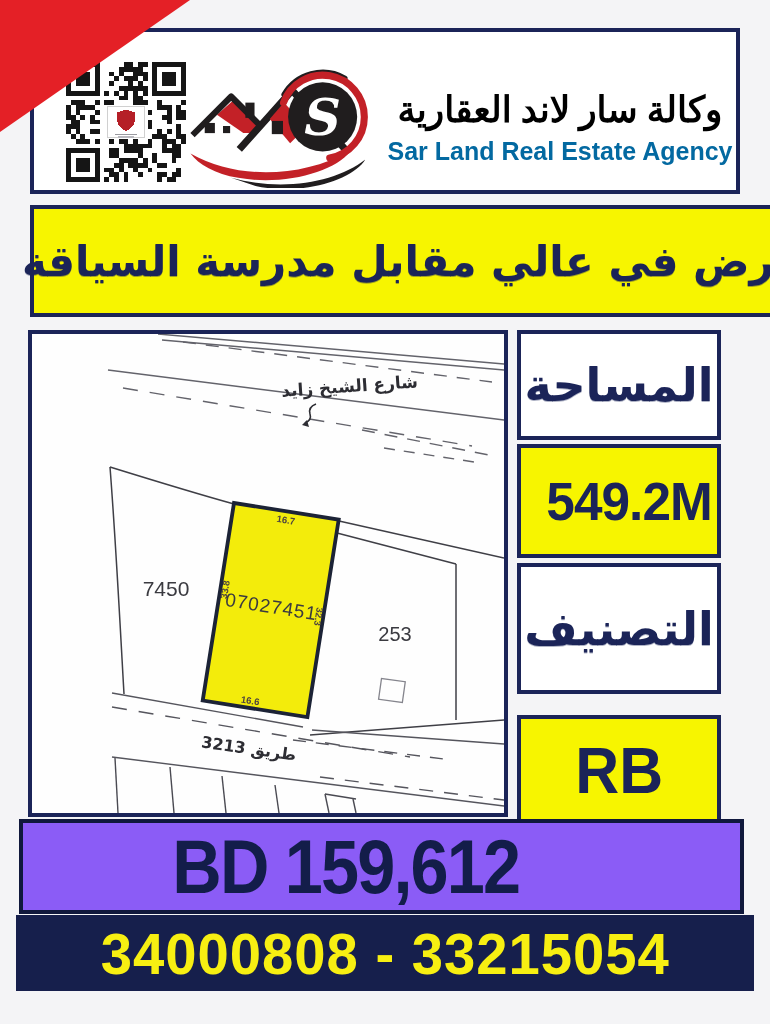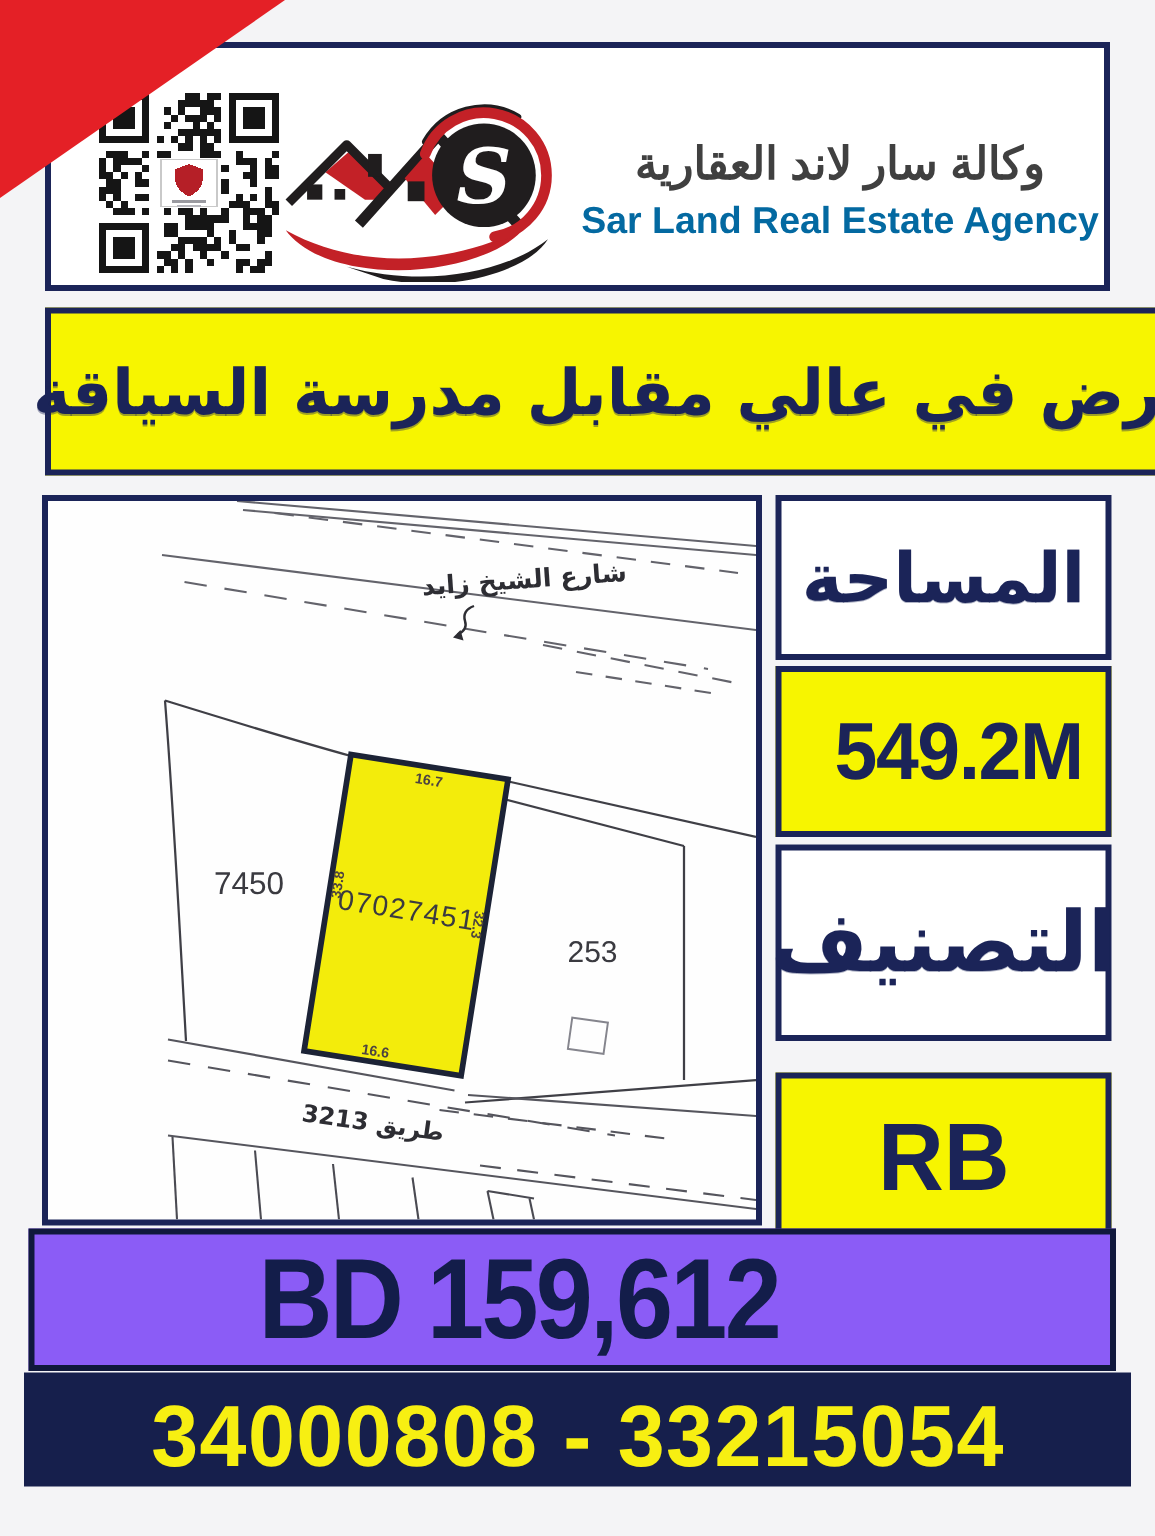--- a/index.html
+++ b/index.html
@@ -7,60 +7,60 @@
   .poster{position:relative;width:770px;height:1024px;background:#f4f4f6;overflow:hidden;margin:0 auto;}
   .panel{position:absolute;background:#fff;border:4px solid #1b2458;box-sizing:border-box;}
 
   
   .header{left:30px;top:28px;width:710px;height:166px;}
   .qr{position:absolute;left:32px;top:30px;width:120px;height:120px;}
   .qr svg{width:100%;height:100%;}
   .logo{position:absolute;left:148px;top:32px;width:204px;height:124px;}
   .logo svg{width:100%;height:100%;}
   .brand{position:absolute;left:350px;top:34px;width:352px;height:120px;display:flex;flex-direction:column;justify-content:center;text-align:center;}
-  .brand-ar{font-family:Liberation Sans, sans-serif;font-weight:bold;font-size:30px;color:#404040;direction:rtl;line-height:1.35;}
+  .brand-ar{font-family:Liberation Serif, serif;font-weight:bold;font-size:36px;color:#000000;direction:rtl;line-height:1.35;}
   .brand-en{font-weight:bold;font-size:25px;color:#0369a1;letter-spacing:0px;margin-top:2px;}
 
   
   .corner-triangle{position:absolute;left:0;top:0;width:190px;height:132px;background:#e42026;
     clip-path:polygon(0 0,100% 0,0 100%);z-index:20;}
 
   
   .banner{left:30px;top:205px;width:750px;height:112px;background:#f7f500;display:flex;align-items:center;justify-content:center;}
   .banner span{font-family:"DejaVu Sans",sans-serif;direction:rtl;font-weight:bold;font-size:42px;color:#1b2458;
     text-shadow:0 1px 0 rgba(27,36,88,.4);white-space:nowrap;}
 
   
   .map-panel{left:28px;top:330px;width:480px;height:487px;background:#fefefe;}
   .map-panel svg{position:absolute;left:0;top:0;width:472px;height:479px;}
 
   
-  .infobox{position:absolute;left:517px;width:224px;background:#fff;border:4px solid #1b2458;box-sizing:border-box;
+  .infobox{position:absolute;left:517px;width:204px;background:#fff;border:4px solid #1b2458;box-sizing:border-box;
     display:flex;align-items:center;justify-content:center;}
   .infobox.yellow{background:#f7f500;}
   .infobox .ar{font-family:"DejaVu Sans",sans-serif;direction:rtl;font-weight:bold;color:#1b2458;}
   .infobox .val{font-weight:bold;color:#1b2458;transform:scaleX(.95);}
   .box-a{top:330px;height:110px;}
   .box-a .ar{font-size:46px;text-shadow:0 1px 0 rgba(27,36,88,.35);}
   .box-b{top:444px;height:114px;padding-left:20px;}
   .box-b .val{font-size:54px;letter-spacing:-1px;}
   .box-c{top:563px;height:131px;}
-  .box-c .ar{font-size:56px;text-shadow:0 1px 0 rgba(27,36,88,.35);text-align:center;}
+  .box-c .ar{font-size:46px;text-shadow:0 1px 0 rgba(27,36,88,.35);text-align:center;}
   .box-d{top:699px;height:112px;margin-top:16px;}
   .box-d .val{font-size:64px;}
 
   
   .price-band{position:absolute;left:19px;top:819px;width:725px;height:95px;background:#8b5cf6;
     border:4px solid #10183c;box-sizing:border-box;display:flex;align-items:center;justify-content:center;}
   .price-band span{font-weight:bold;font-size:76px;color:#131d4a;transform:scaleX(.9) translateX(-40px);
     letter-spacing:-2px;white-space:nowrap;}
 
   
   .phone-band{position:absolute;left:16px;top:915px;width:738px;height:76px;background:#161f4c;
-    display:flex;align-items:flex-end;justify-content:center;}
+    display:flex;align-items:center;justify-content:center;}
   .phone-band span{font-weight:bold;font-size:58px;color:#f7ef12;transform:scaleX(.97);letter-spacing:1px;white-space:nowrap;}
 
   
   text.map-ar{font-family:"DejaVu Sans",sans-serif;font-weight:bold;fill:#2d2d33;}
   text.map-num{font-family:"Liberation Sans",sans-serif;fill:#3a3a40;}
   text.dim{font-family:"Liberation Sans",sans-serif;font-weight:bold;fill:#4c4340;}
 </style>
 </head>
 <body>
 

